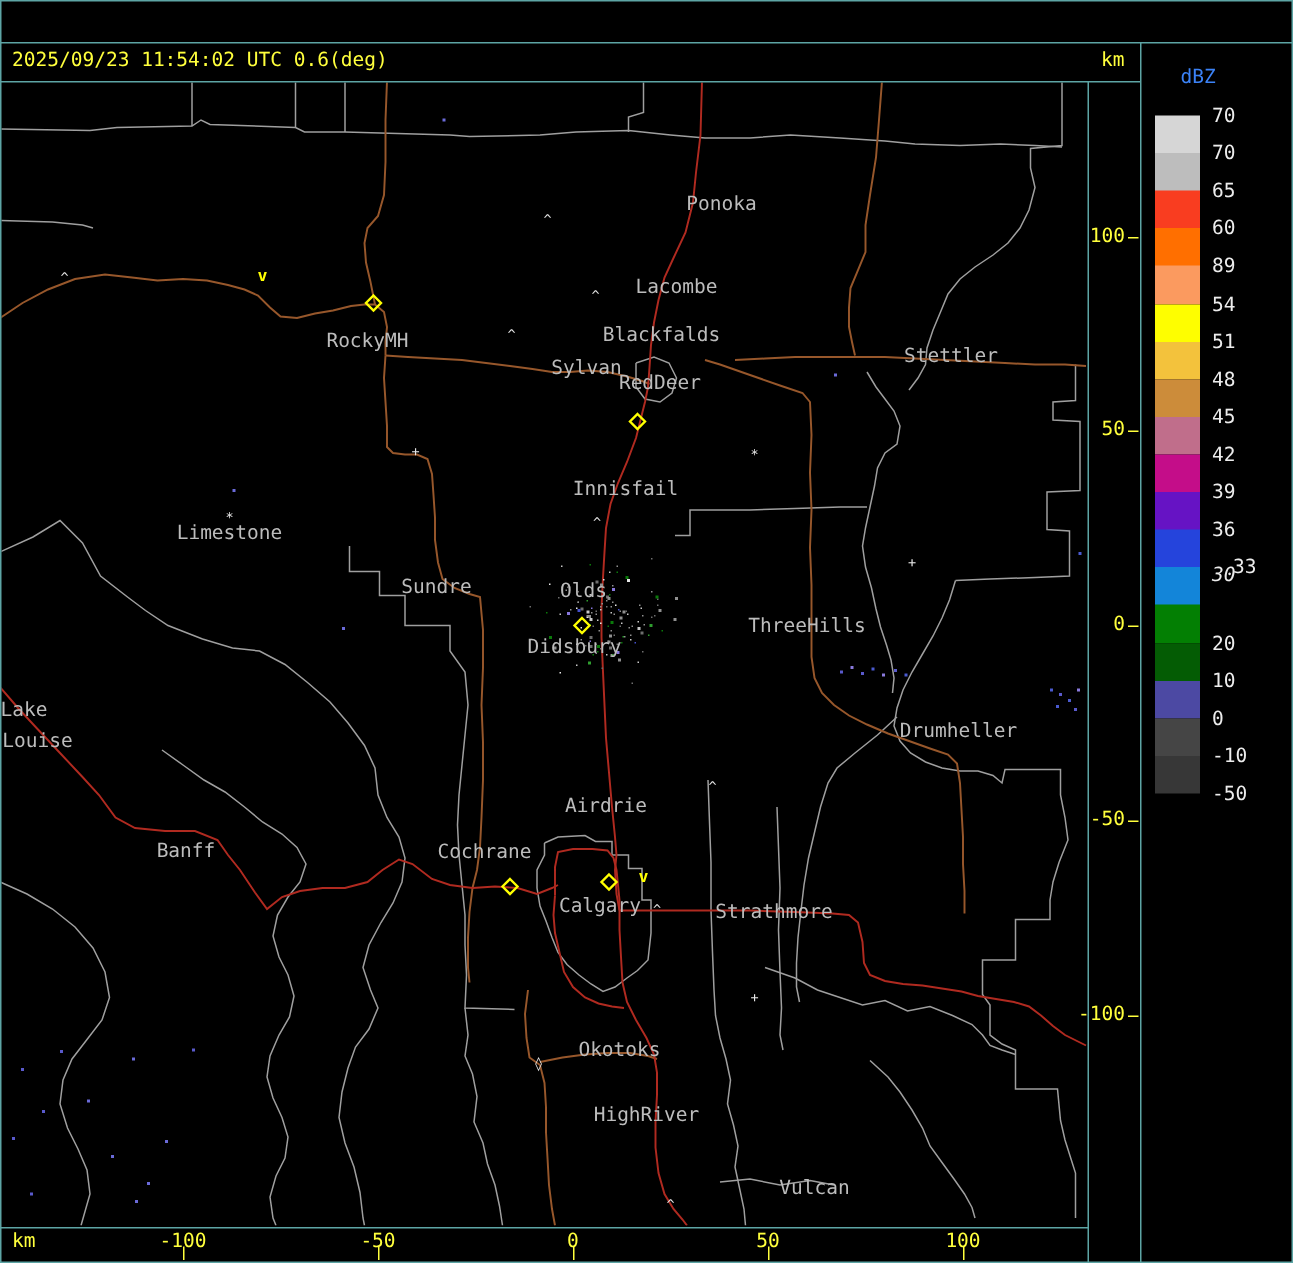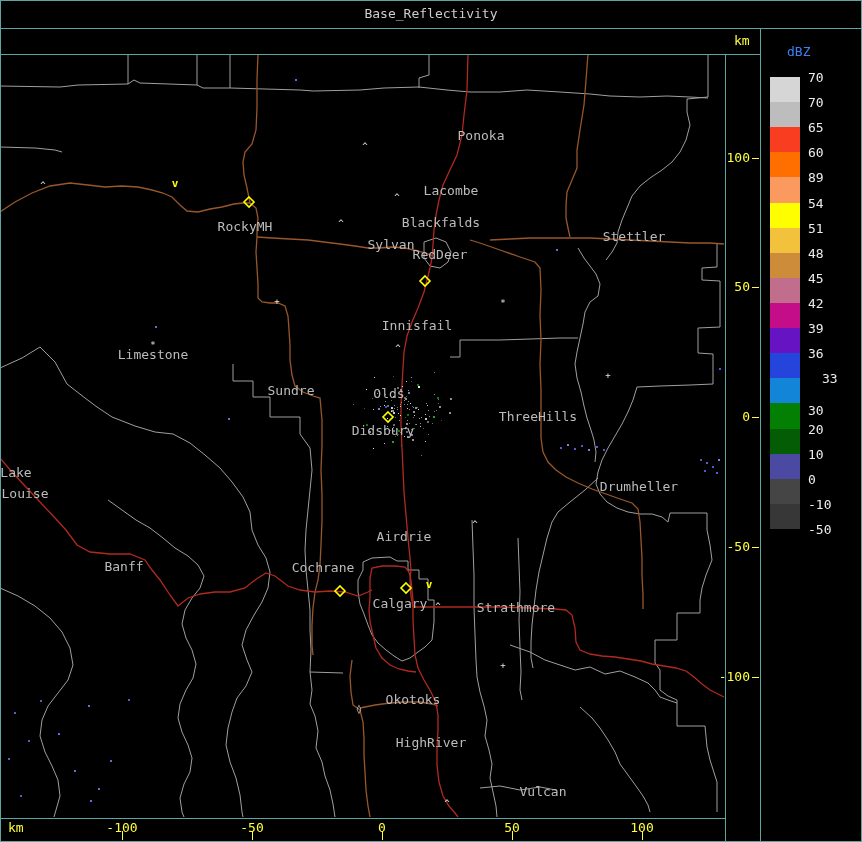--- a/index.html
+++ b/index.html
@@ -20,24 +20,22 @@
   #btm-km{position:absolute;left:8px;top:820px;color:#ffff3c;}
   #dbz{position:absolute;left:787px;top:44px;color:#3b82f6;}
   .sc-block{position:absolute;left:770px;width:30px;}
   .sc-lab{position:absolute;left:808px;color:#ececec;}
 </style>
 </head>
 <body>
 
 <div id="app">
 
-  <div id="titlebar">
-    <span>Base_Reflectivity</span>
-  </div>
-
+
+  <span id="timestamp">2025/09/23 11:54:02 UTC 0.6(deg)</span>
   <span id="hdr-km">km</span>
 
   <div id="map">
     <svg id="mapsvg" width="724" height="762" viewBox="1 55 724 762">
         <polyline points="0,86 60,87 78,85 128,84 134,80 140,83 197,85 203,88 230,88 300,90 313,91 360,90 384,88 419,87 447,90 470,92 500,92 527,90 560,92 590,94 610,96 640,97 667,96 690,97 708,98" fill="none" stroke="#9f9f9f" stroke-width="1"></polyline>
         <polyline points="128,54 128,84" fill="none" stroke="#9f9f9f" stroke-width="1"></polyline>
         <polyline points="197,54 197,85" fill="none" stroke="#9f9f9f" stroke-width="1"></polyline>
         <polyline points="230,54 230,88" fill="none" stroke="#9f9f9f" stroke-width="1"></polyline>
         <polyline points="429,54 429,75 419,78 419,88" fill="none" stroke="#9f9f9f" stroke-width="1"></polyline>
         <polyline points="0,147 35,148 55,150 62,152" fill="none" stroke="#9f9f9f" stroke-width="1"></polyline>
@@ -333,21 +331,21 @@
       <div class="sc-lab" style="top: 145.333px;">60</div>
       <div class="sc-lab" style="top: 170.444px;">89</div>
       <div class="sc-lab" style="top: 195.556px;">54</div>
       <div class="sc-lab" style="top: 220.667px;">51</div>
       <div class="sc-lab" style="top: 245.778px;">48</div>
       <div class="sc-lab" style="top: 270.889px;">45</div>
       <div class="sc-lab" style="top: 296px;">42</div>
       <div class="sc-lab" style="top: 321.111px;">39</div>
       <div class="sc-lab" style="top: 346.222px;">36</div>
       <div class="sc-lab" style="top: 371.333px; margin-left: 14px;">33</div>
-      <div class="sc-lab" style="top: 403px;">30</div>
+      <div class="sc-lab" style="top: 376px; font-style: italic;">30</div>
       <div class="sc-lab" style="top: 421.556px;">20</div>
       <div class="sc-lab" style="top: 446.667px;">10</div>
       <div class="sc-lab" style="top: 471.778px;">0</div>
       <div class="sc-lab" style="top: 496.889px;">-10</div>
       <div class="sc-lab" style="top: 522px;">-50</div>
     </div>
 
   <div class="line" style="left:0;top:0;width:862px;height:1px;"></div>
   <div class="line" style="left:0;top:841px;width:862px;height:1px;"></div>
   <div class="line" style="left:0;top:0;width:1px;height:842px;"></div>

